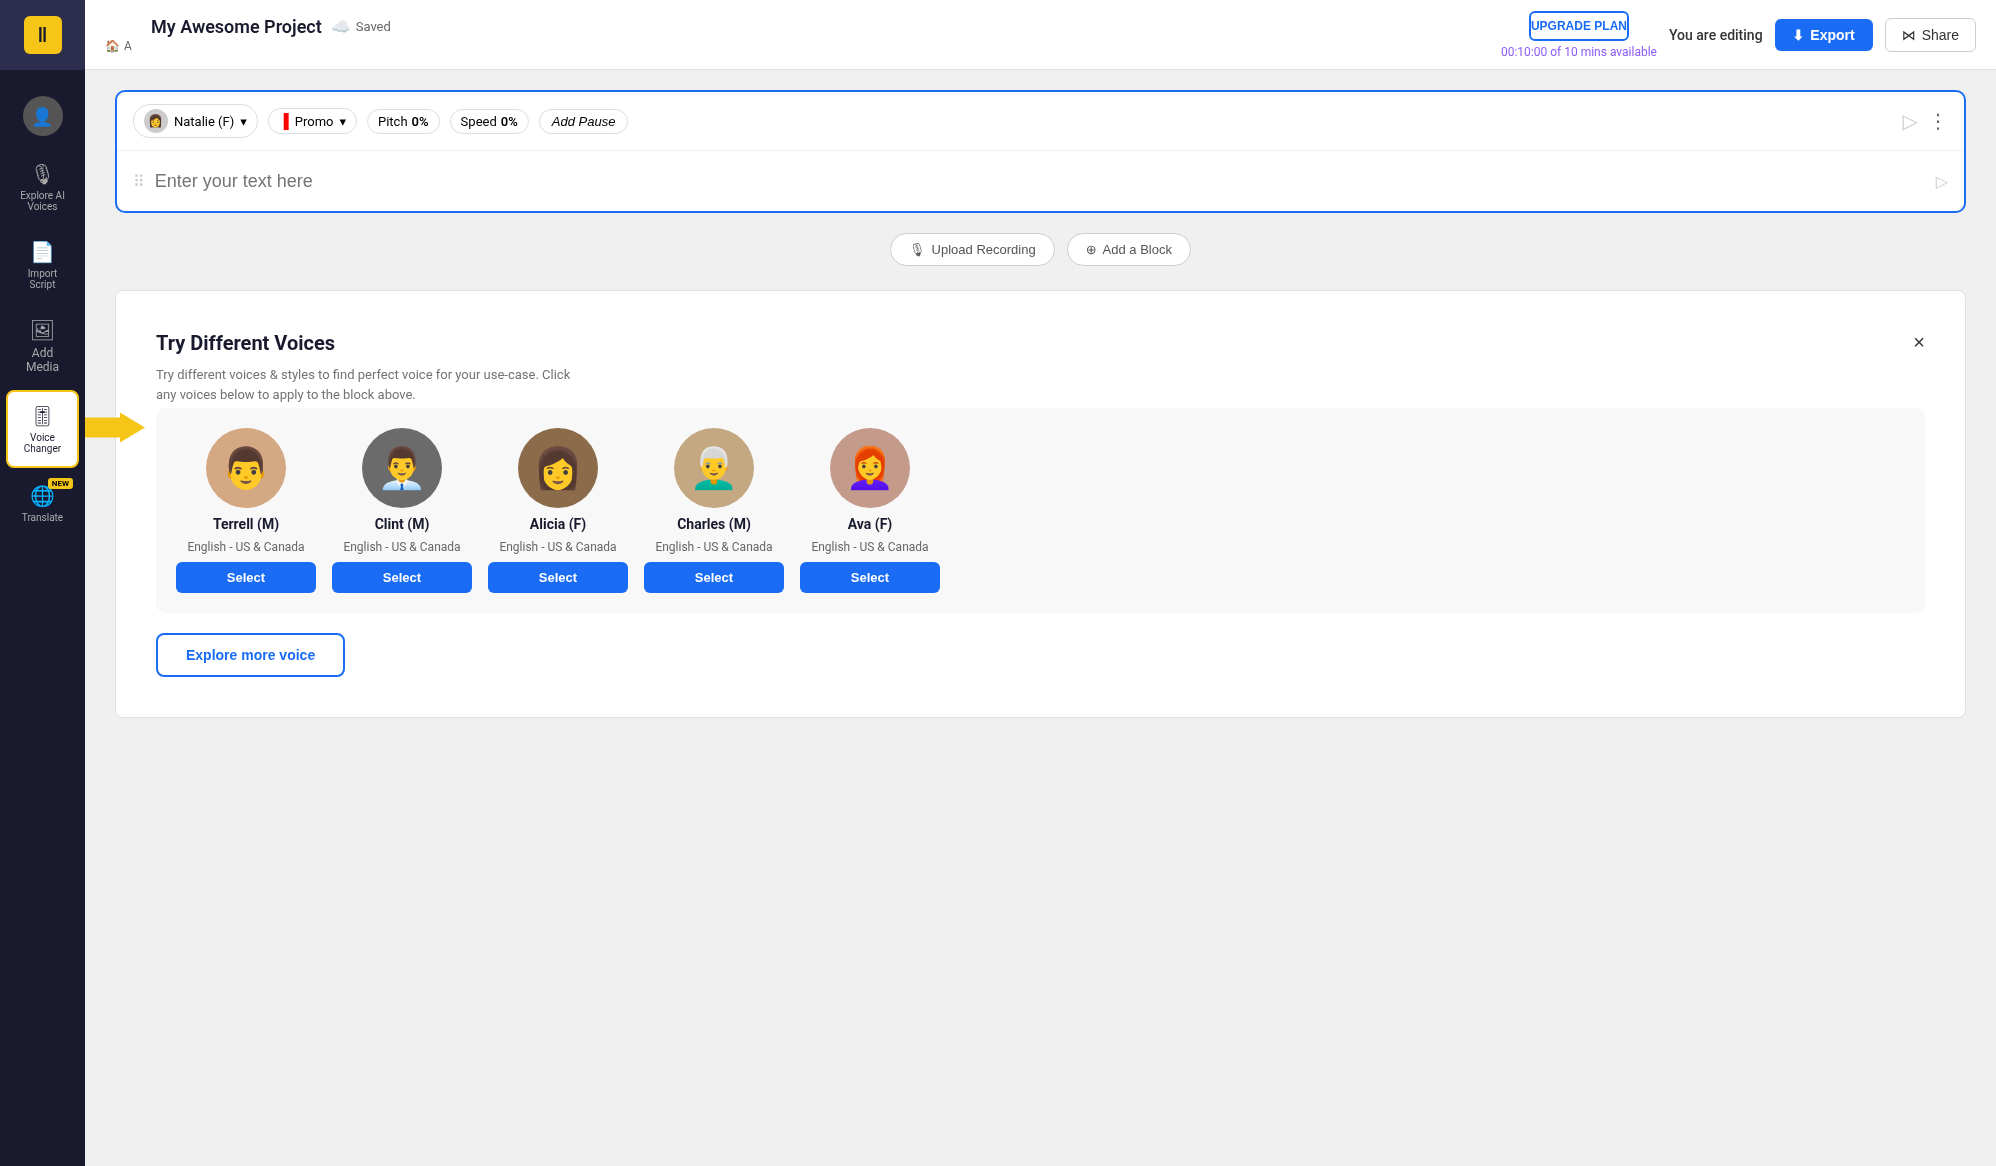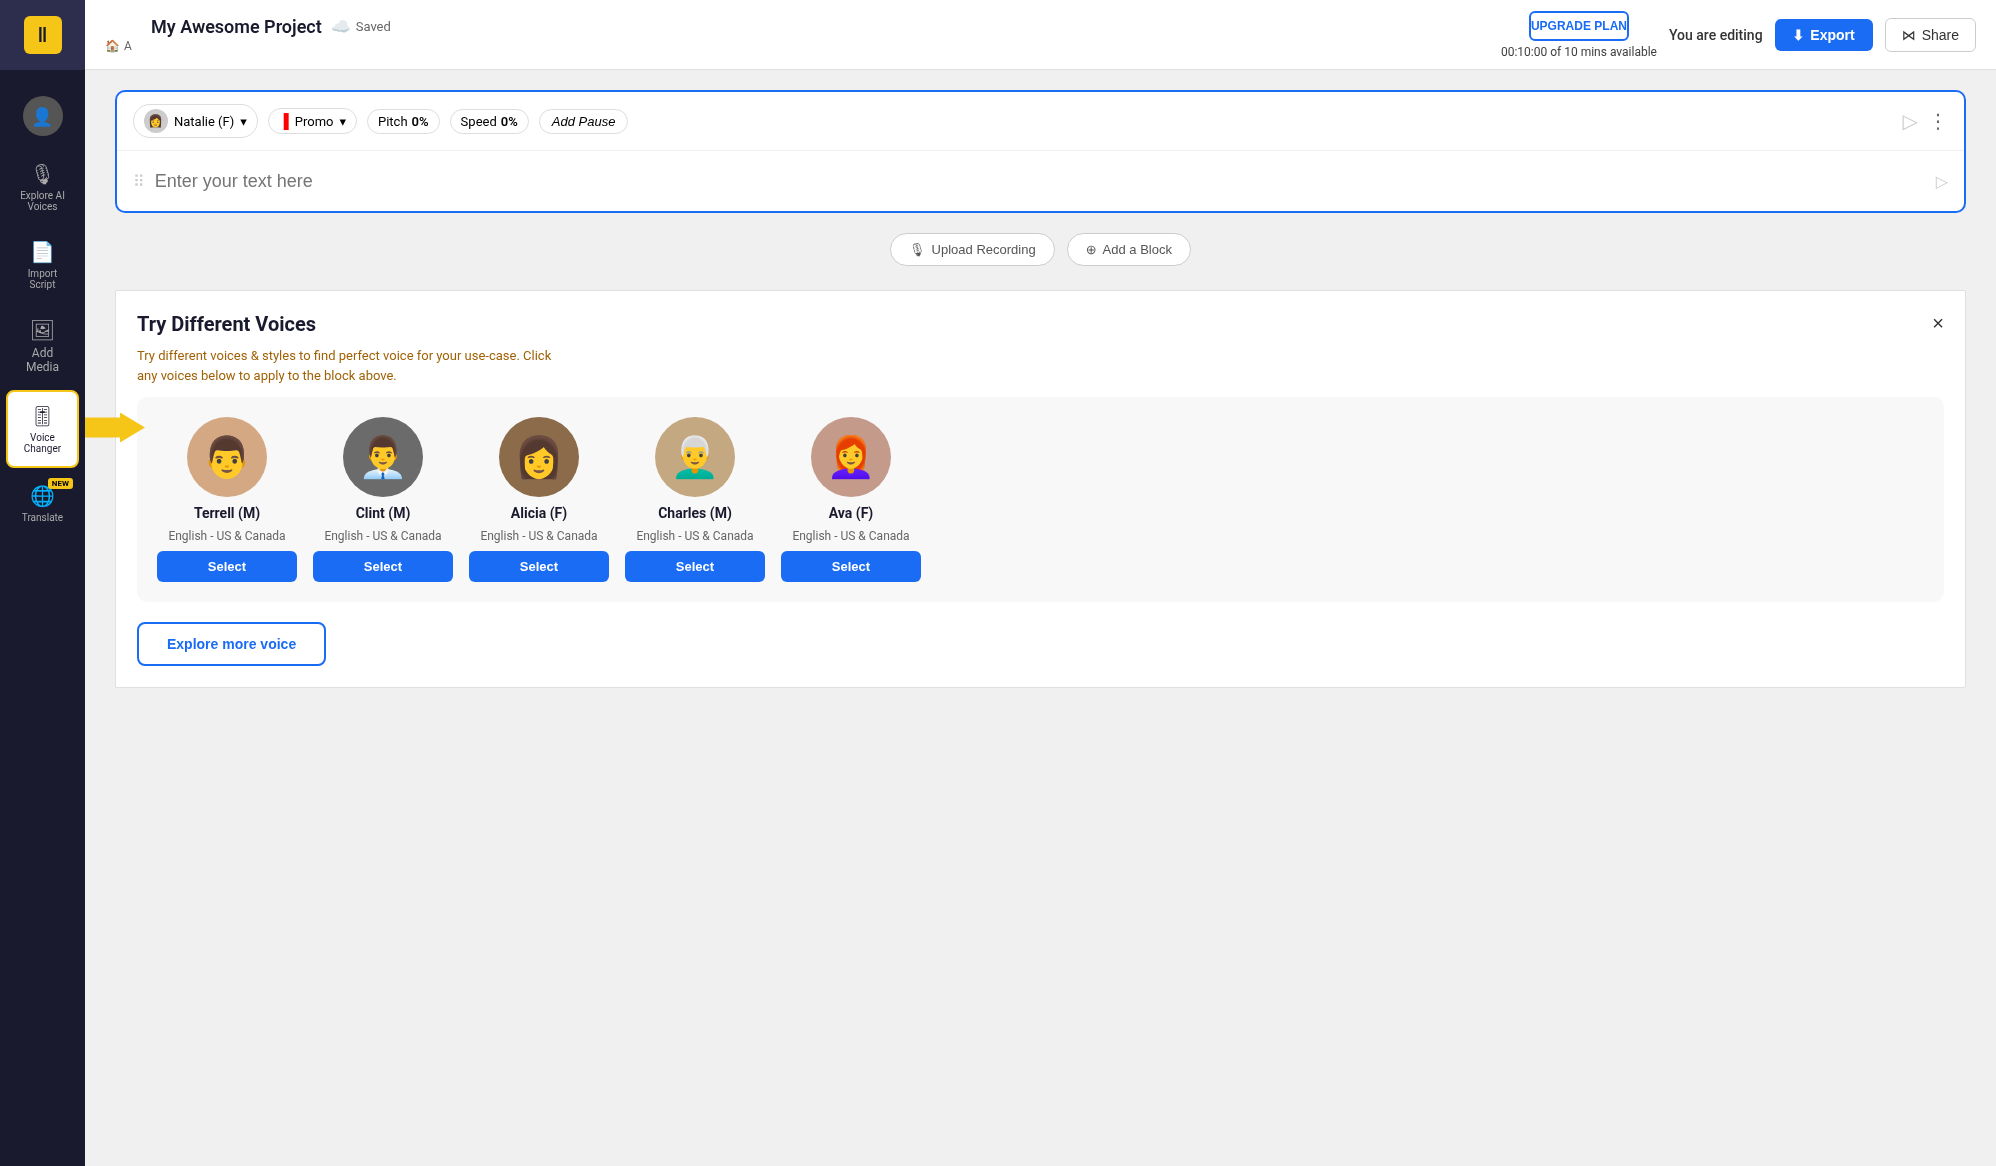--- a/index.html
+++ b/index.html
@@ -132,21 +132,21 @@
       background: #fff;
       color: #1a6cf5;
       font-size: 12px;
       font-weight: 600;
       padding: 6px 0;
       border-radius: 6px;
       cursor: pointer;
     }
     .time-info {
       font-size: 12px;
-      color: #404040;
+      color: #8b5cf6;
       text-align: left;
     }
     .you-editing {
       font-size: 14px;
       color: #333;
       font-weight: 500;
     }
     .export-btn {
       background: #1a6cf5;
       color: #fff;
@@ -283,32 +283,32 @@
       padding: 8px 18px;
       font-size: 13px;
       cursor: pointer;
       background: #fff;
       color: #555;
     }
 
     
     .voice-panel {
       background: #fff;
-      border-radius: 2px;
-      padding: 21px;
+      border-radius: 8px;
+      padding: 40px;
       border: 1px solid #e0e0e0;
     }
     .voice-panel-header {
       display: flex;
       align-items: flex-start;
       justify-content: space-between;
       margin-bottom: 10px;
     }
     .voice-panel-title { font-size: 20px; font-weight: 700; color: #1a1a2e; }
-    .voice-panel-desc { font-size: 13px; color: #a16207; margin-bottom: 12px; line-height: 1.5; }
+    .voice-panel-desc { font-size: 13px; color: #737373; margin-bottom: 4px; line-height: 1.5; }
     .close-panel-btn { background: none; border: none; cursor: pointer; font-size: 20px; color: #333; }
 
     .voices-grid {
       display: flex;
       gap: 16px;
       justify-content: flex-start;
       flex-wrap: wrap;
       padding: 20px;
       background: #f8f8f8;
       border-radius: 10px;

